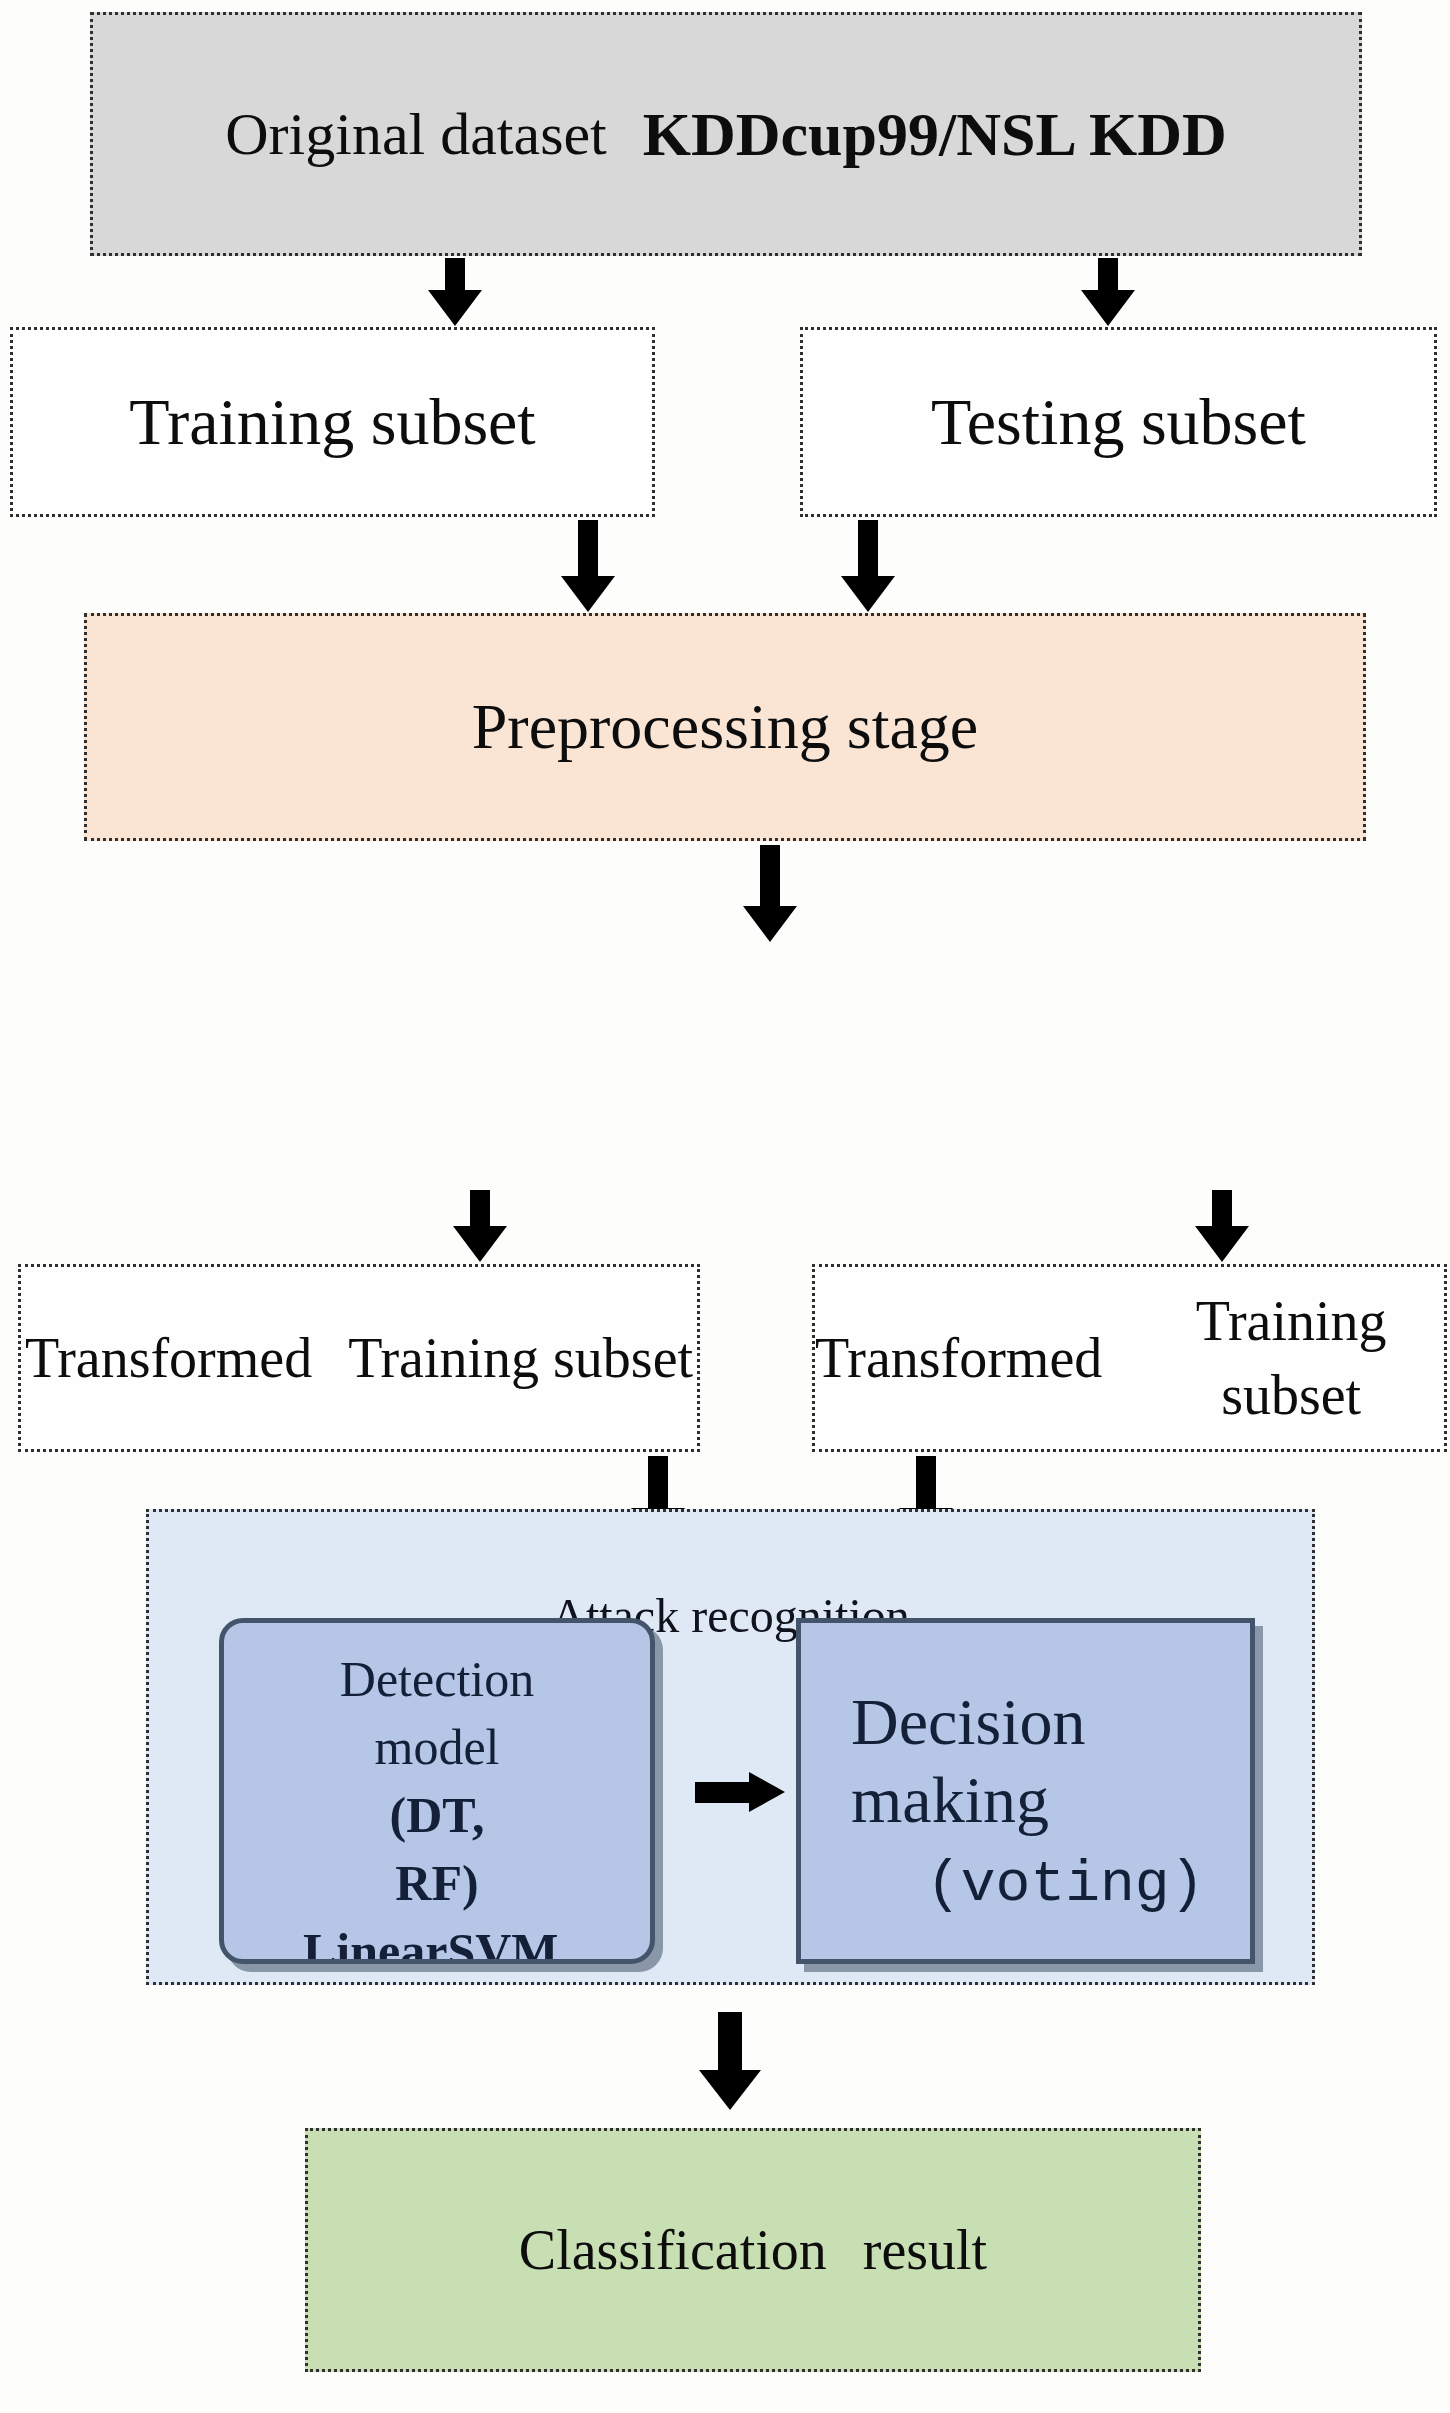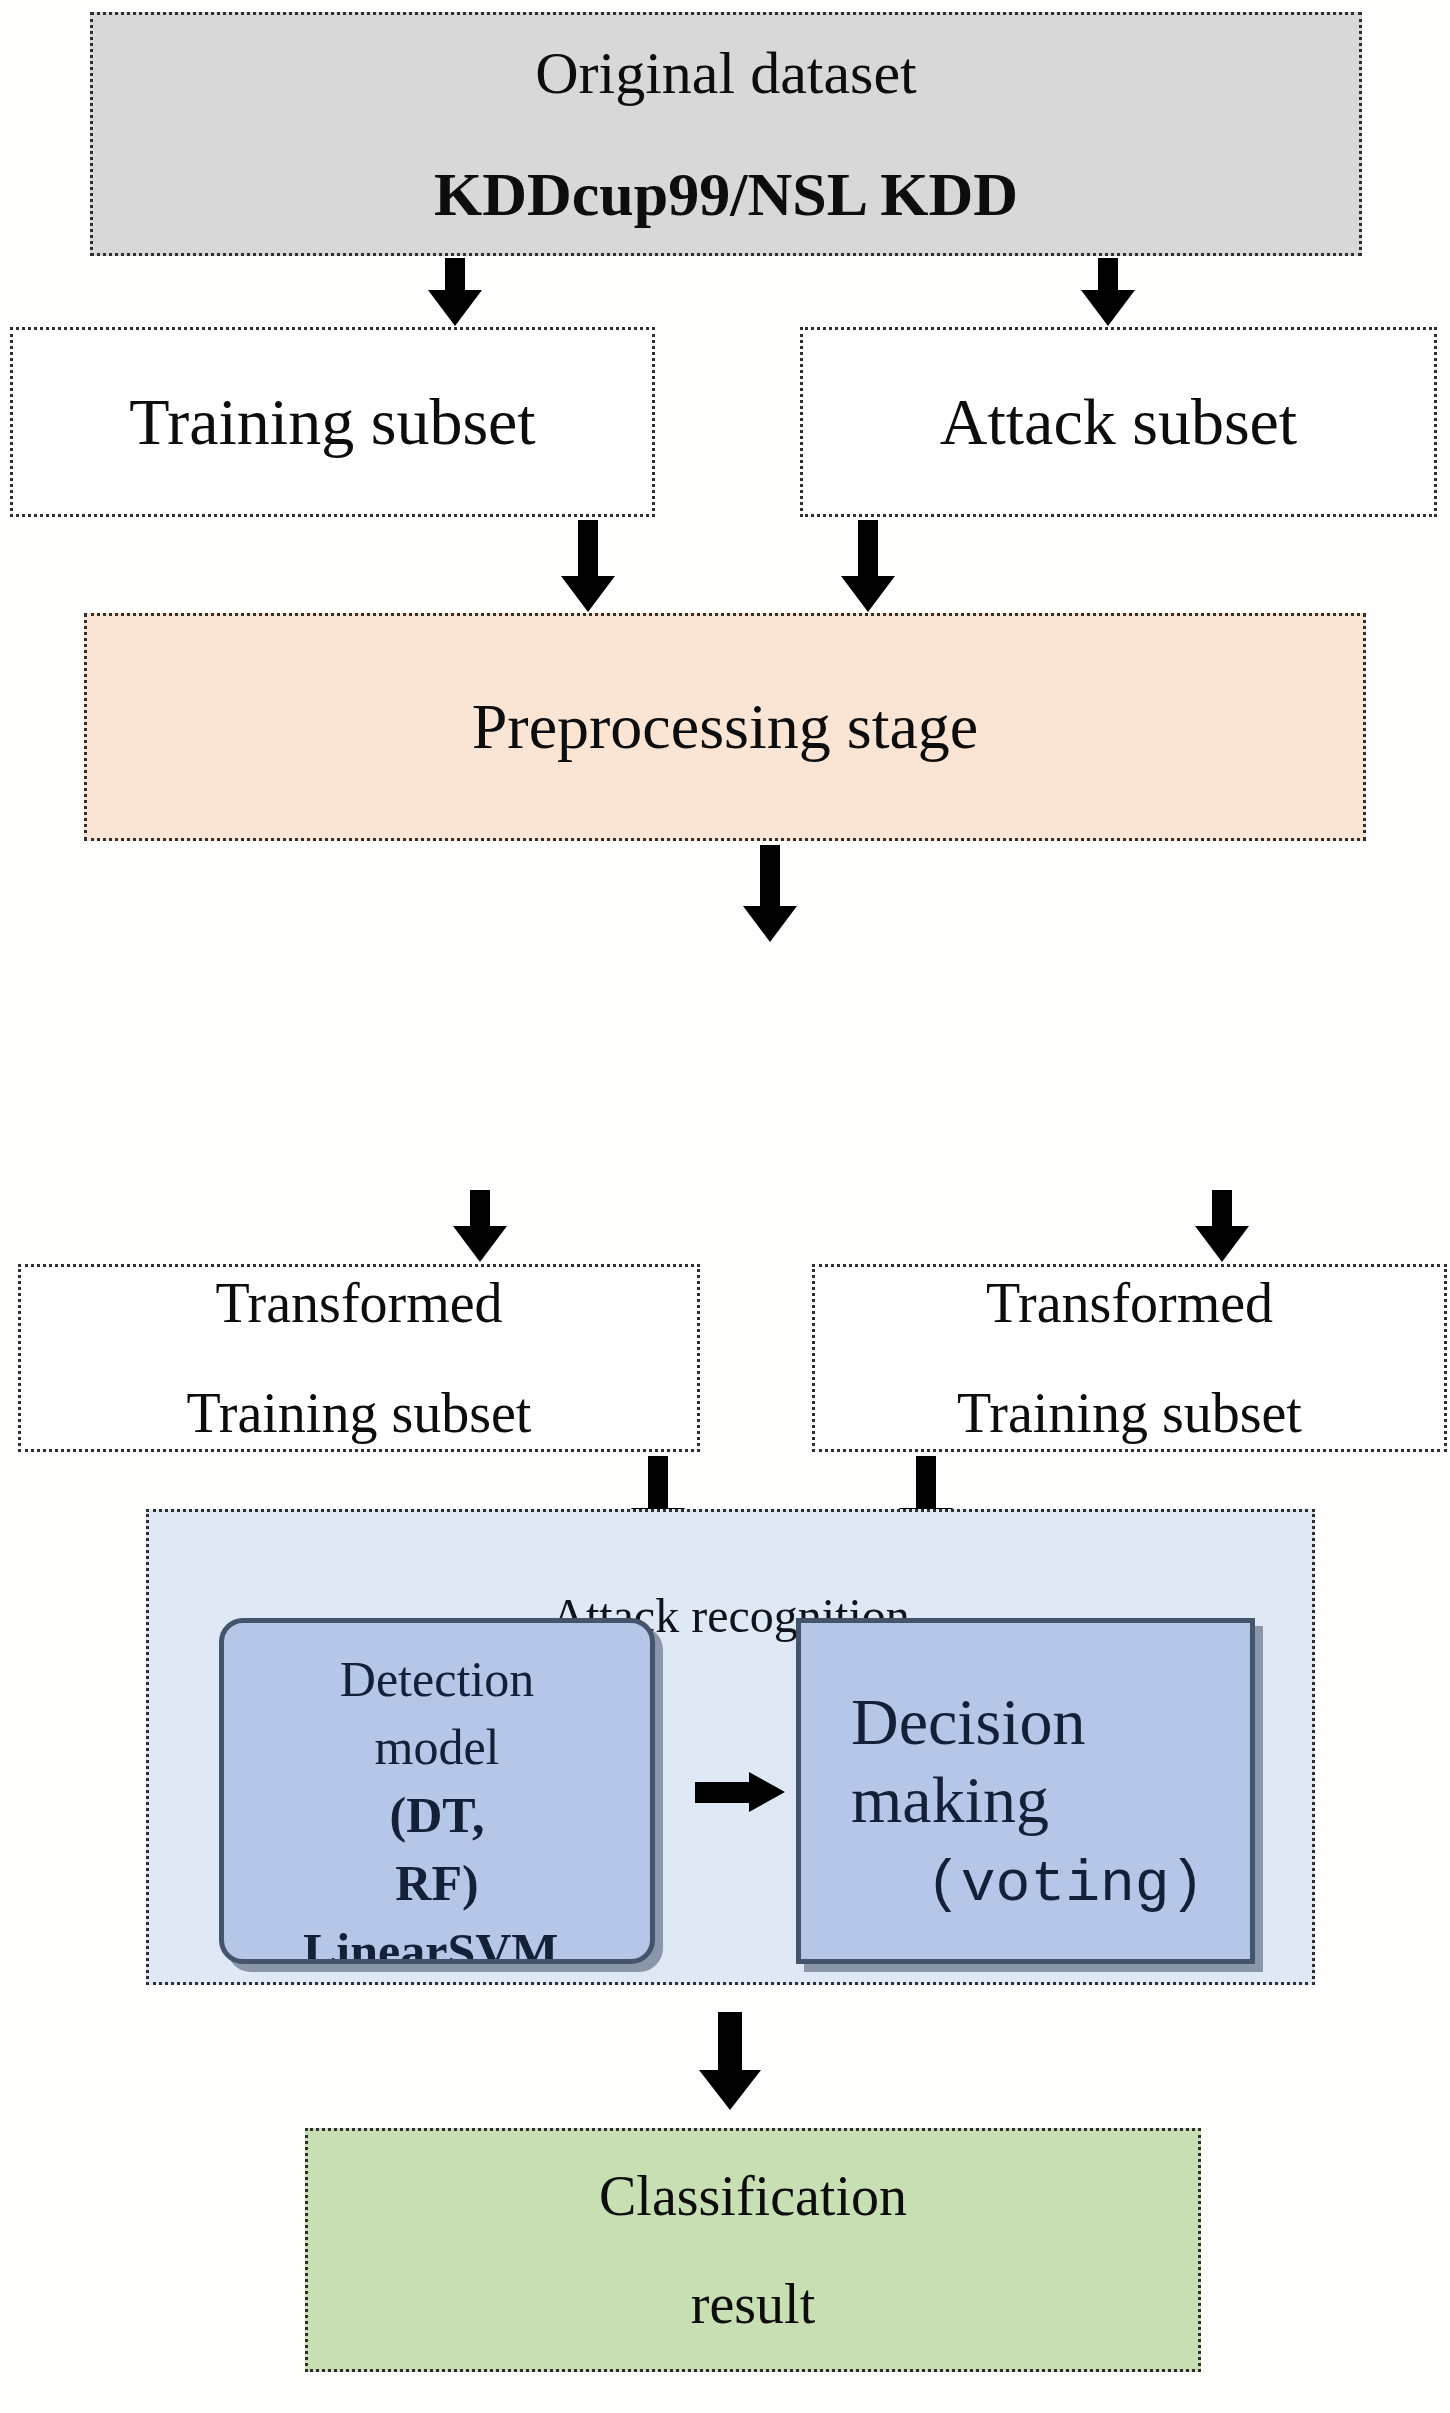--- a/index.html
+++ b/index.html
@@ -10,21 +10,20 @@
     background: #fdfdfc;
     font-family: "Liberation Serif", "DejaVu Serif", serif;
     color: #0d0d0d;
     overflow: hidden;
   }
   .box {
     position: absolute;
     box-sizing: border-box;
     border: 3px dotted #2f2f2f;
     display: flex;
-    flex-direction: column;
     align-items: center;
     justify-content: center;
     text-align: center;
     gap: 36px;
   }
   .bg-gray   { background: #d8d8d9; }
   .bg-white  { background: #fefefe; }
   .bg-peach  { background: #fae5d5; }
   .bg-yellow { background: #fcf0c9; }
   .bg-green  { background: #c7dfb3; }
@@ -116,21 +115,21 @@
   </div>
   <div class="varrow" style="left:1081px; top:258px; height:68px;">
     <div class="stem"></div>
     <div class="head"></div>
   </div>
 
   <div class="box bg-white" style="left:10px; top:327px; width:645px; height:190px;">
     <div class="t66">Training subset</div>
   </div>
   <div class="box bg-white" style="left:800px; top:327px; width:637px; height:190px;">
-    <div class="t66">Attack subset</div>
+    <div class="t66">Testing subset</div>
   </div>
 
   <div class="varrow" style="left:561px; top:520px; height:92px;">
     <div class="stem"></div>
     <div class="head"></div>
   </div>
   <div class="varrow" style="left:841px; top:520px; height:92px;">
     <div class="stem"></div>
     <div class="head"></div>
   </div>

